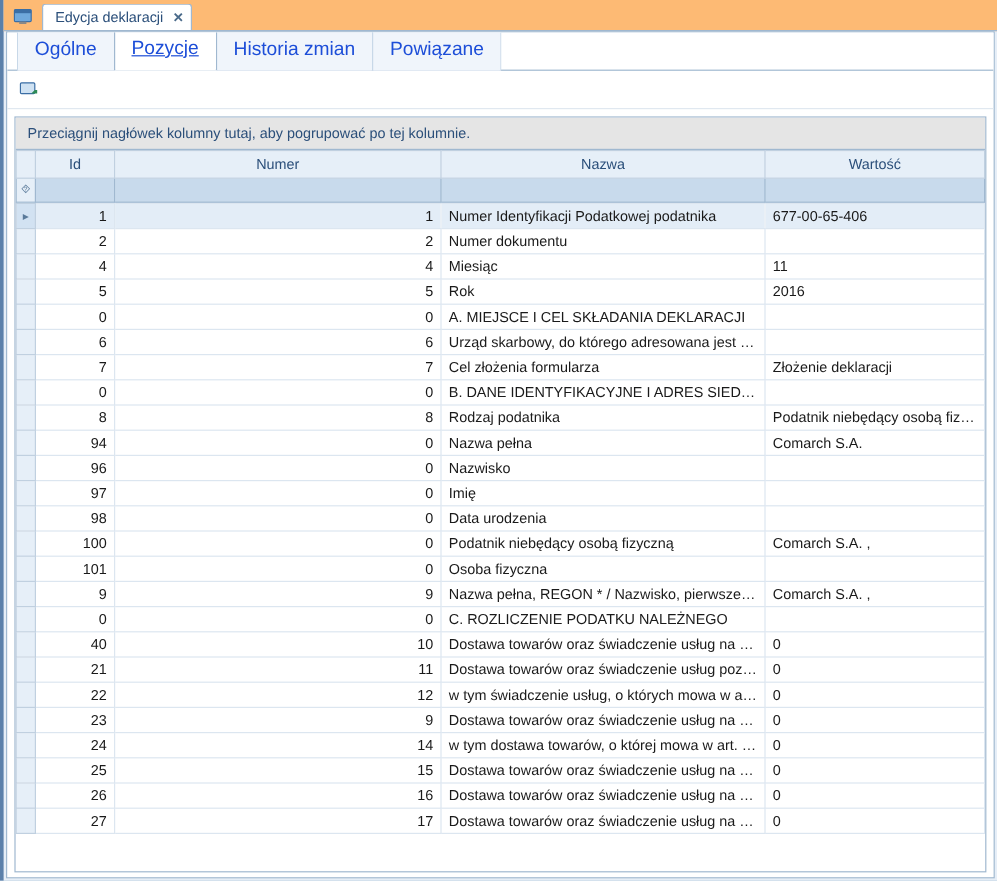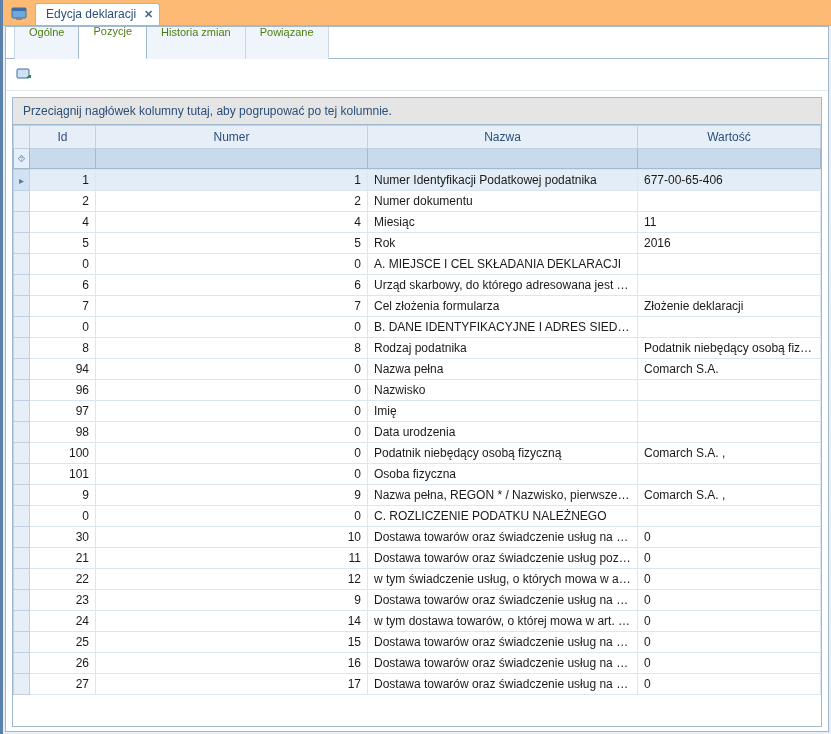--- a/index.html
+++ b/index.html
@@ -68,38 +68,39 @@
     
     .inner-tabs {
       display: flex;
       align-items: flex-end;
       padding: 8px 8px 0 8px;
       border-bottom: 1px solid #a0b8d0;
       background: #fff;
       height: 32px;
     }
     .inner-tab {
-      padding: 21px 14px;
+      padding: 8px 14px;
       border: 1px solid #c8d8e8;
       border-bottom: none;
       background: #f0f5fb;
-      color: #4d7c0f;
-      font-size: 11px;
+      color: #1d4ed8;
+      font-size: 16px;
       margin-right: -1px;
       cursor: pointer;
       border-radius: 3px 3px 0 0;
       position: relative;
       top: 1px;
     }
     .inner-tab.active {
       background: #fff;
       border-color: #a0b8d0;
       border-bottom: 1px solid #fff;
       font-weight: 500;
       z-index: 2;
+      text-decoration: underline;
     }
     
     .mini-toolbar {
       padding: 6px 8px;
       border-bottom: 1px solid #e0e8f0;
     }
     .mini-btn {
       width: 20px; height: 18px;
       display: inline-flex;
       align-items: center; justify-content: center;
@@ -374,21 +375,21 @@
               </tr>
               <tr>
                 <td></td>
                 <td class="num-right">0</td>
                 <td class="num-right">0</td>
                 <td>C. ROZLICZENIE PODATKU NALEŻNEGO</td>
                 <td></td>
               </tr>
               <tr>
                 <td></td>
-                <td class="num-right">30</td>
+                <td class="num-right">40</td>
                 <td class="num-right">10</td>
                 <td>Dostawa towarów oraz świadczenie usług na ter...</td>
                 <td>0</td>
               </tr>
               <tr>
                 <td></td>
                 <td class="num-right">21</td>
                 <td class="num-right">11</td>
                 <td>Dostawa towarów oraz świadczenie usług poza t...</td>
                 <td>0</td>

